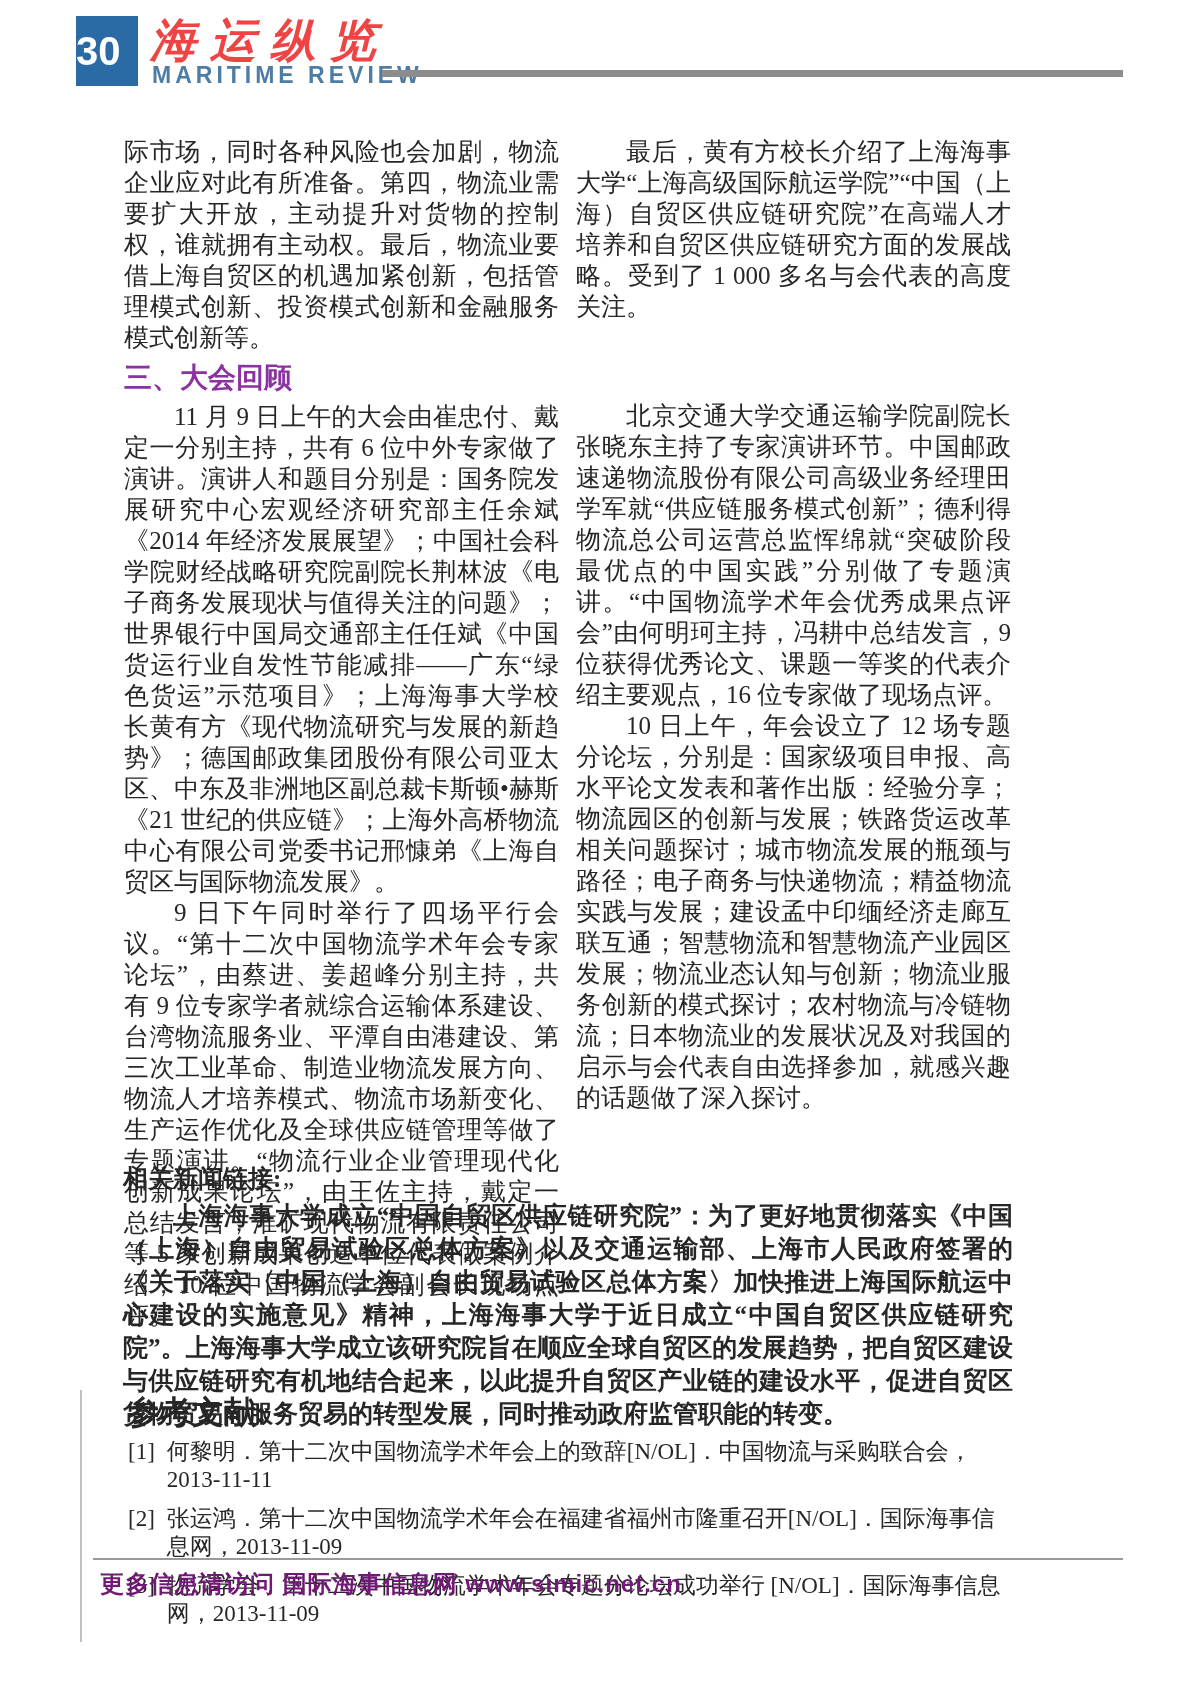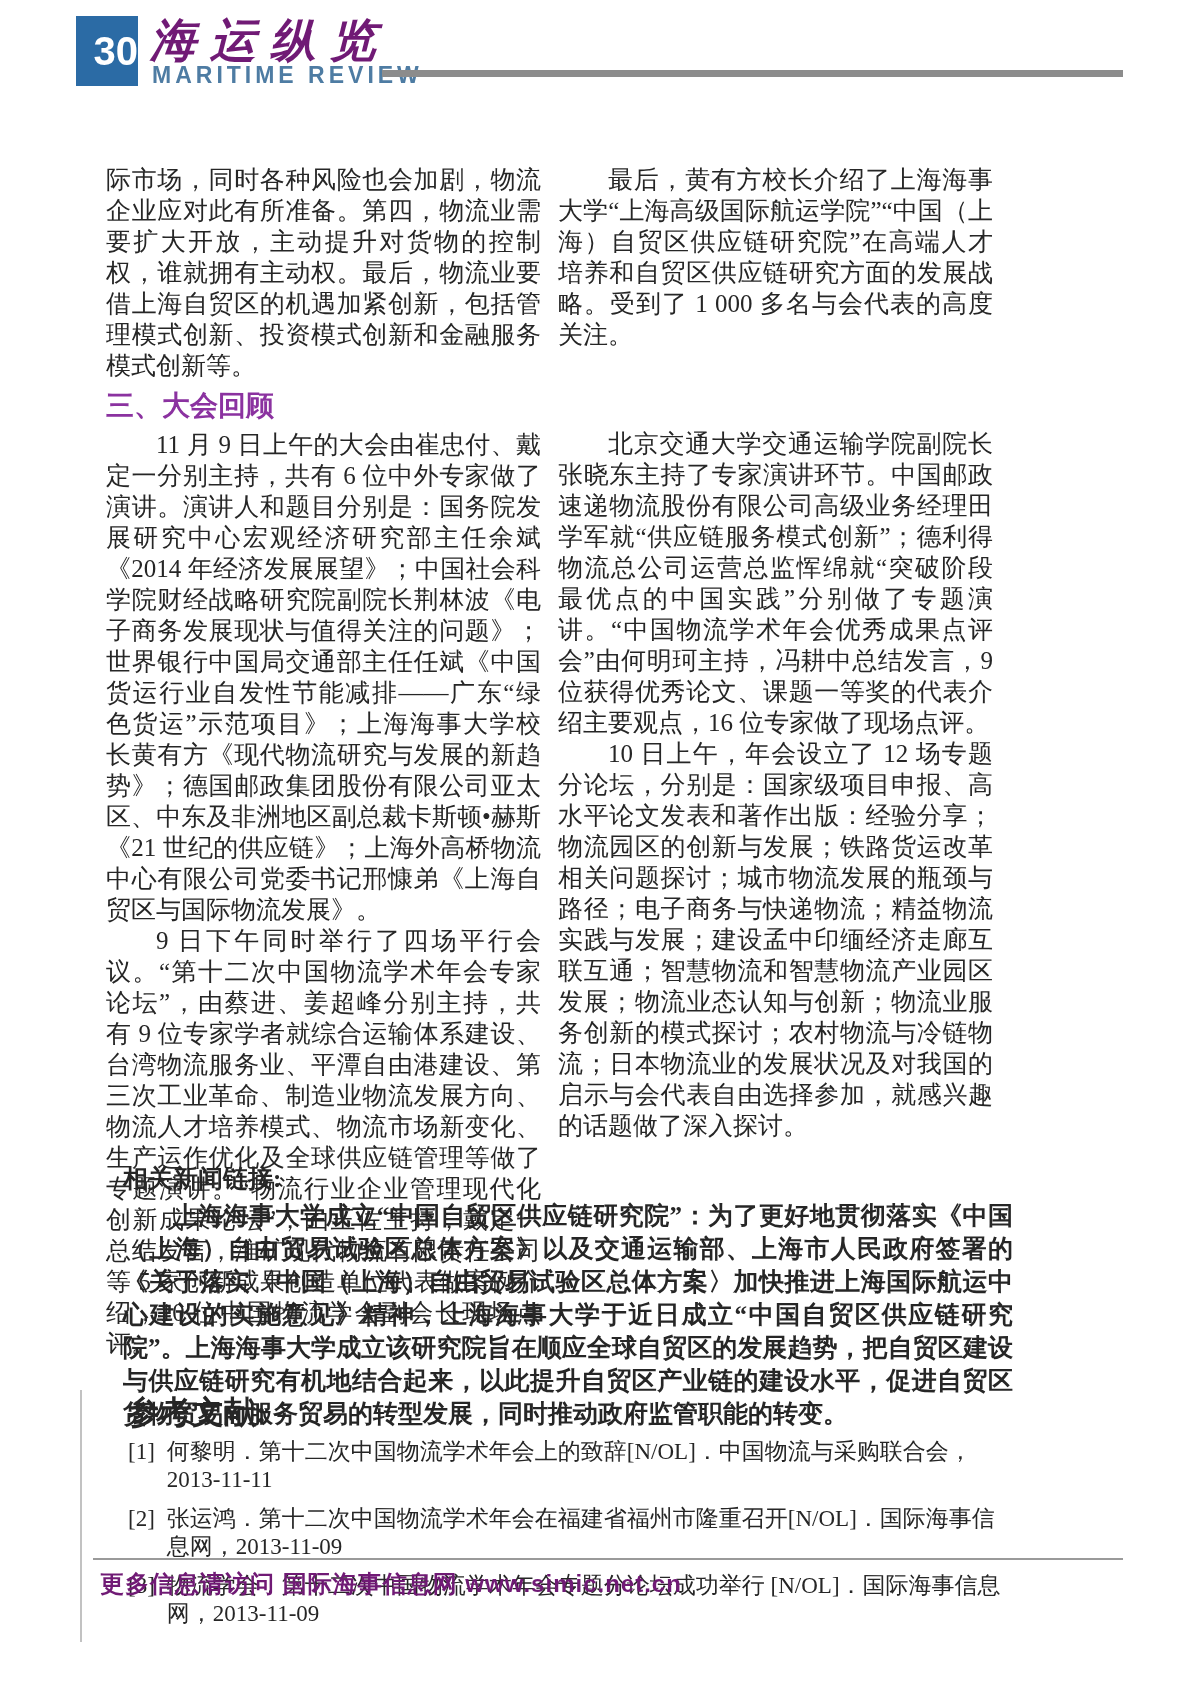--- a/index.html
+++ b/index.html
@@ -4,40 +4,40 @@
 <style>
   html,body{margin:0;padding:0;background:#e8e8e8;}
   #page{
     position:relative;width:1200px;height:1707px;background:#ffffff;
     margin:0 auto;overflow:hidden;
     font-family:"Liberation Serif","DejaVu Serif",serif;color:#262626;
   }
   
   .pagenum{
     position:absolute;left:76px;top:16px;width:62px;height:70px;
-    background:#2b6ba5;color:#ffffff;display:flex;align-items:center;justify-content:flex-end;
+    background:#2b6ba5;color:#ffffff;display:flex;align-items:center;justify-content:flex-start;
     font-family:"Liberation Sans","DejaVu Sans",sans-serif;font-size:40px;font-weight:bold;
   }
   .brand-title{
     position:absolute;left:150px;top:10px;
-    color:#701a75;font-size:46px;font-weight:bold;font-style:italic;
+    color:#ef4444;font-size:46px;font-weight:bold;font-style:italic;
     letter-spacing:14px;font-family:"Liberation Serif","DejaVu Serif",serif;
   }
   .brand-sub{
     position:absolute;left:152px;top:62px;
     color:#4e7ca3;font-size:23px;font-weight:bold;letter-spacing:4px;
     font-family:"Liberation Sans","DejaVu Sans",sans-serif;
   }
   .header-bar{
     position:absolute;left:382px;top:70px;width:741px;height:7px;background:#8c8c8c;
   }
   
   #columns{
-    position:absolute;left:106px;top:136px;width:887px;
-    display:flex;gap:17px;margin-top:28px;
+    position:absolute;left:124px;top:136px;width:887px;
+    display:flex;gap:17px;
   }
   .col{width:437px;}
   .body-p{
     margin:0;font-size:25px;line-height:31px;text-align:justify;
     text-justify:inter-character;
   }
   .body-p.indent{text-indent:2em;}
   .sec-heading{
     margin:8px 0 6px 0;color:#8b32a0;font-size:28px;line-height:34px;
     font-weight:bold;font-family:"Liberation Sans","DejaVu Sans",sans-serif;

